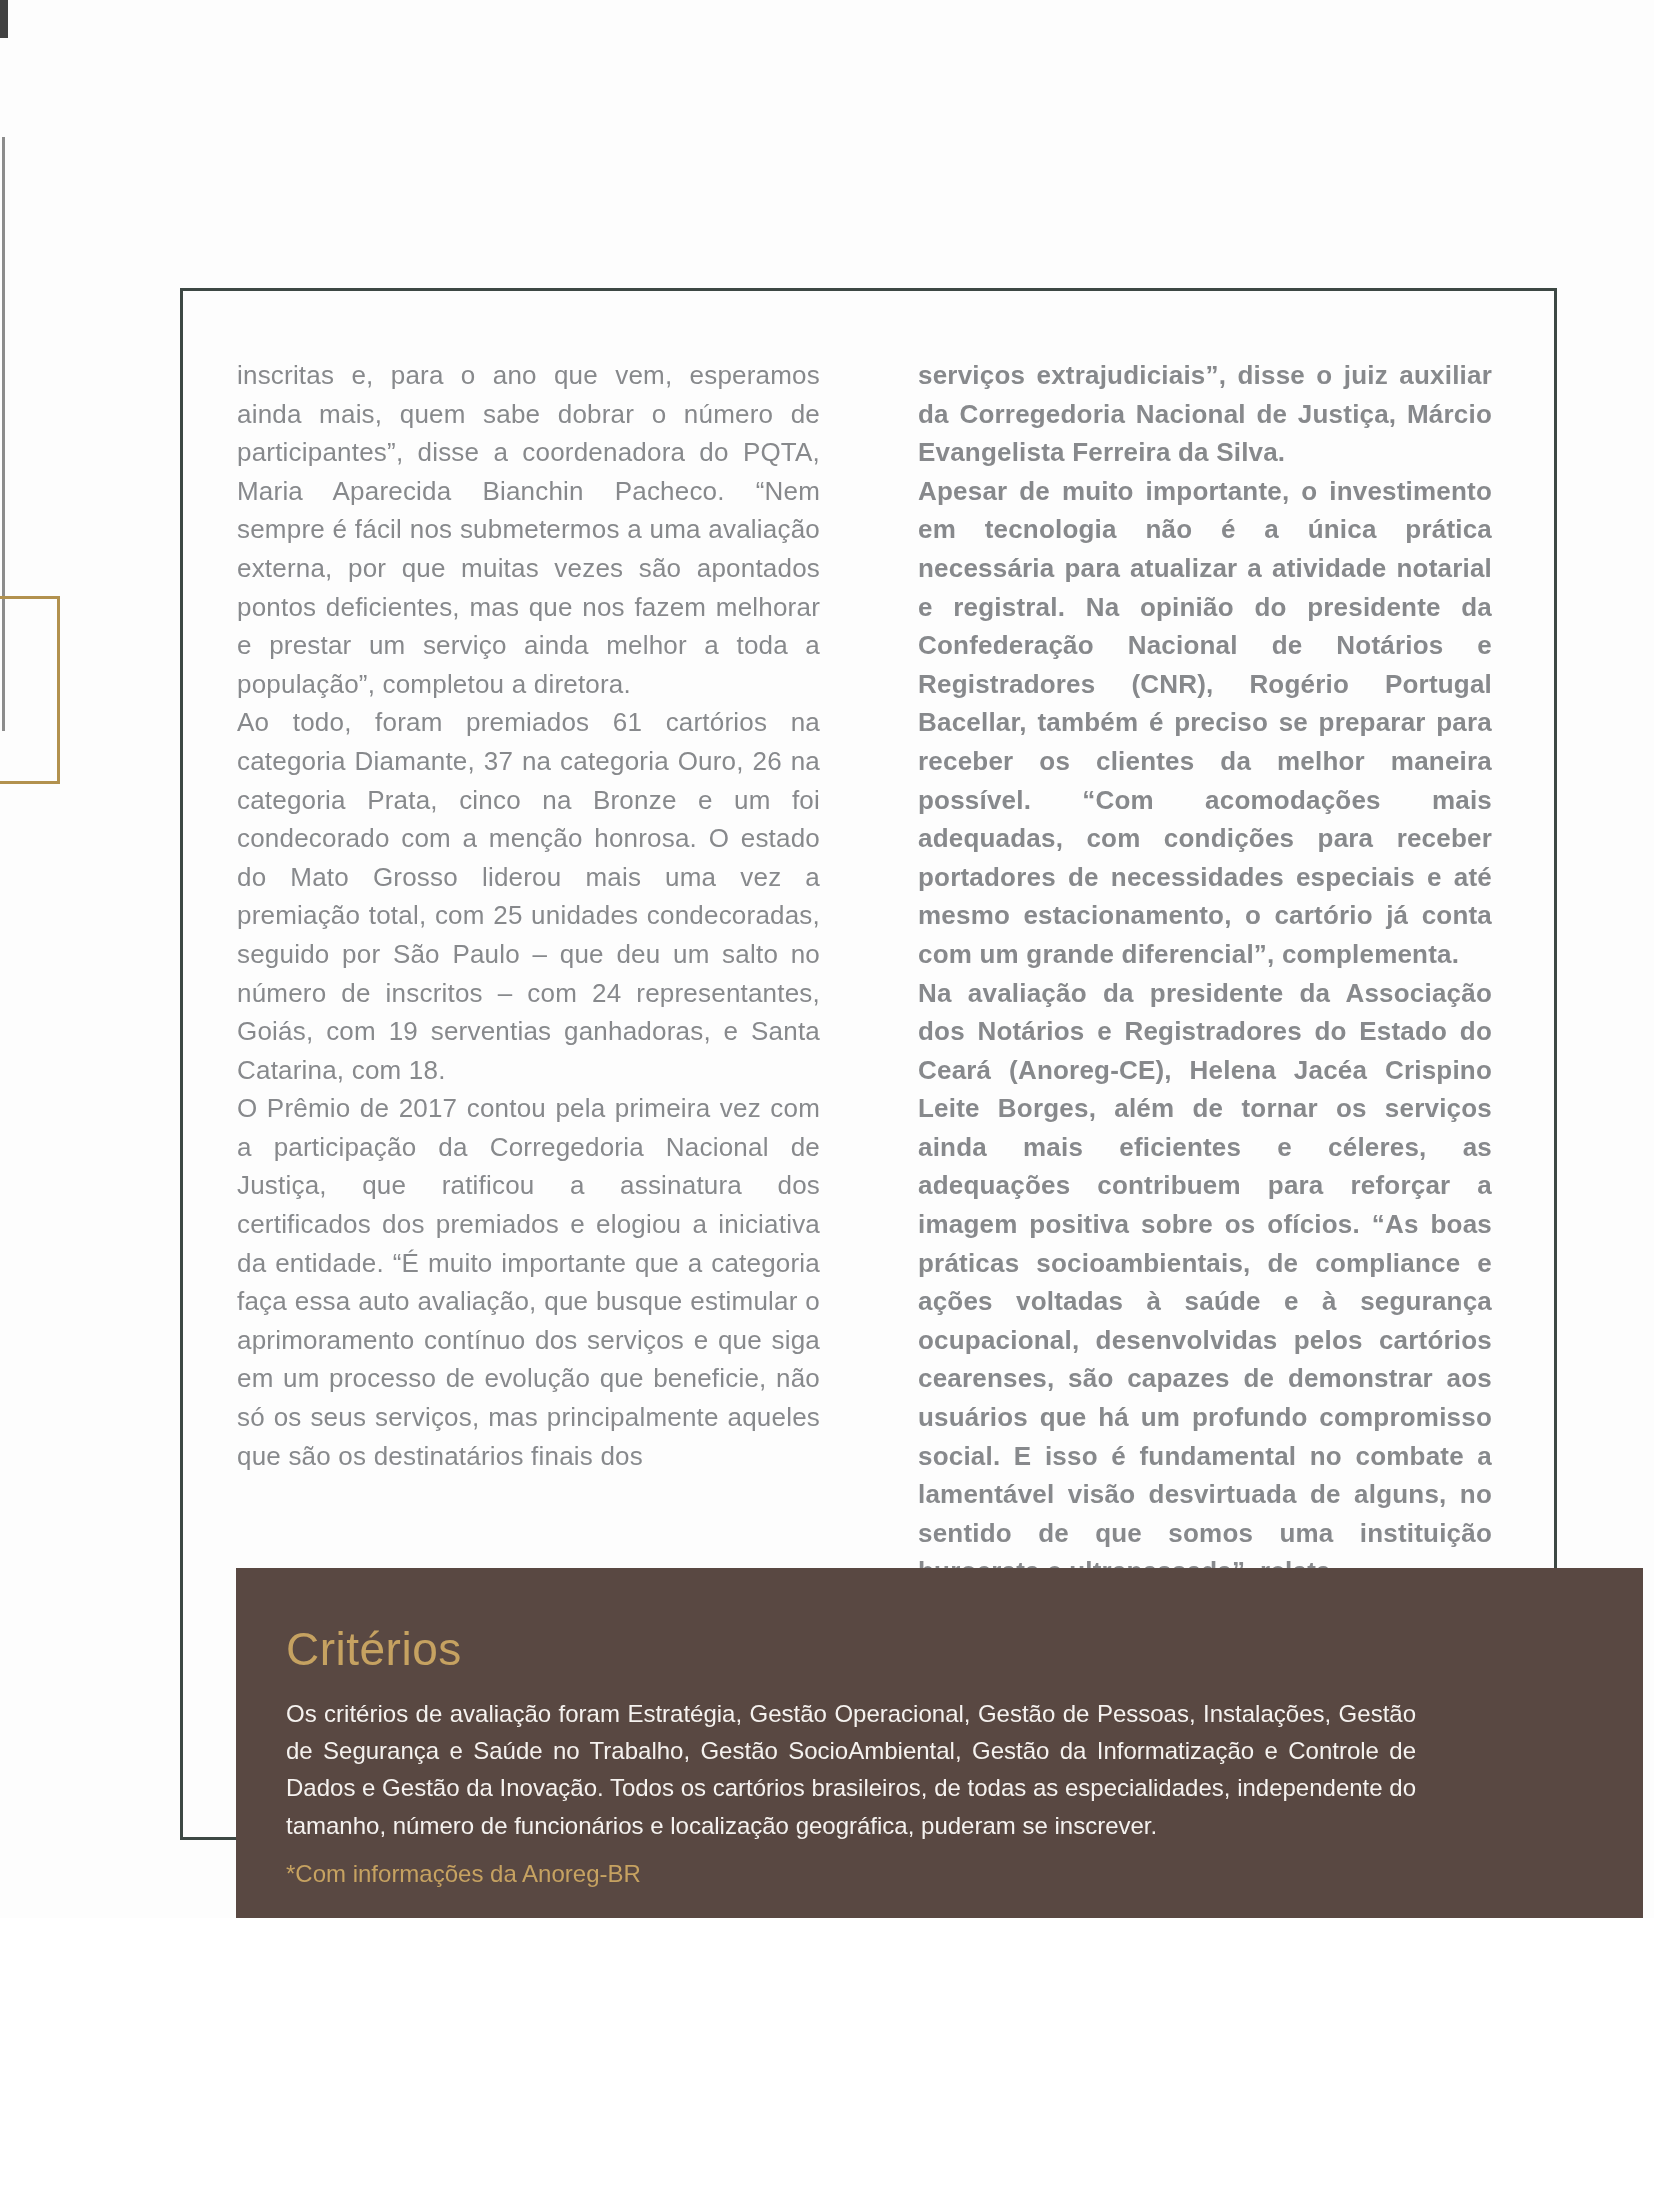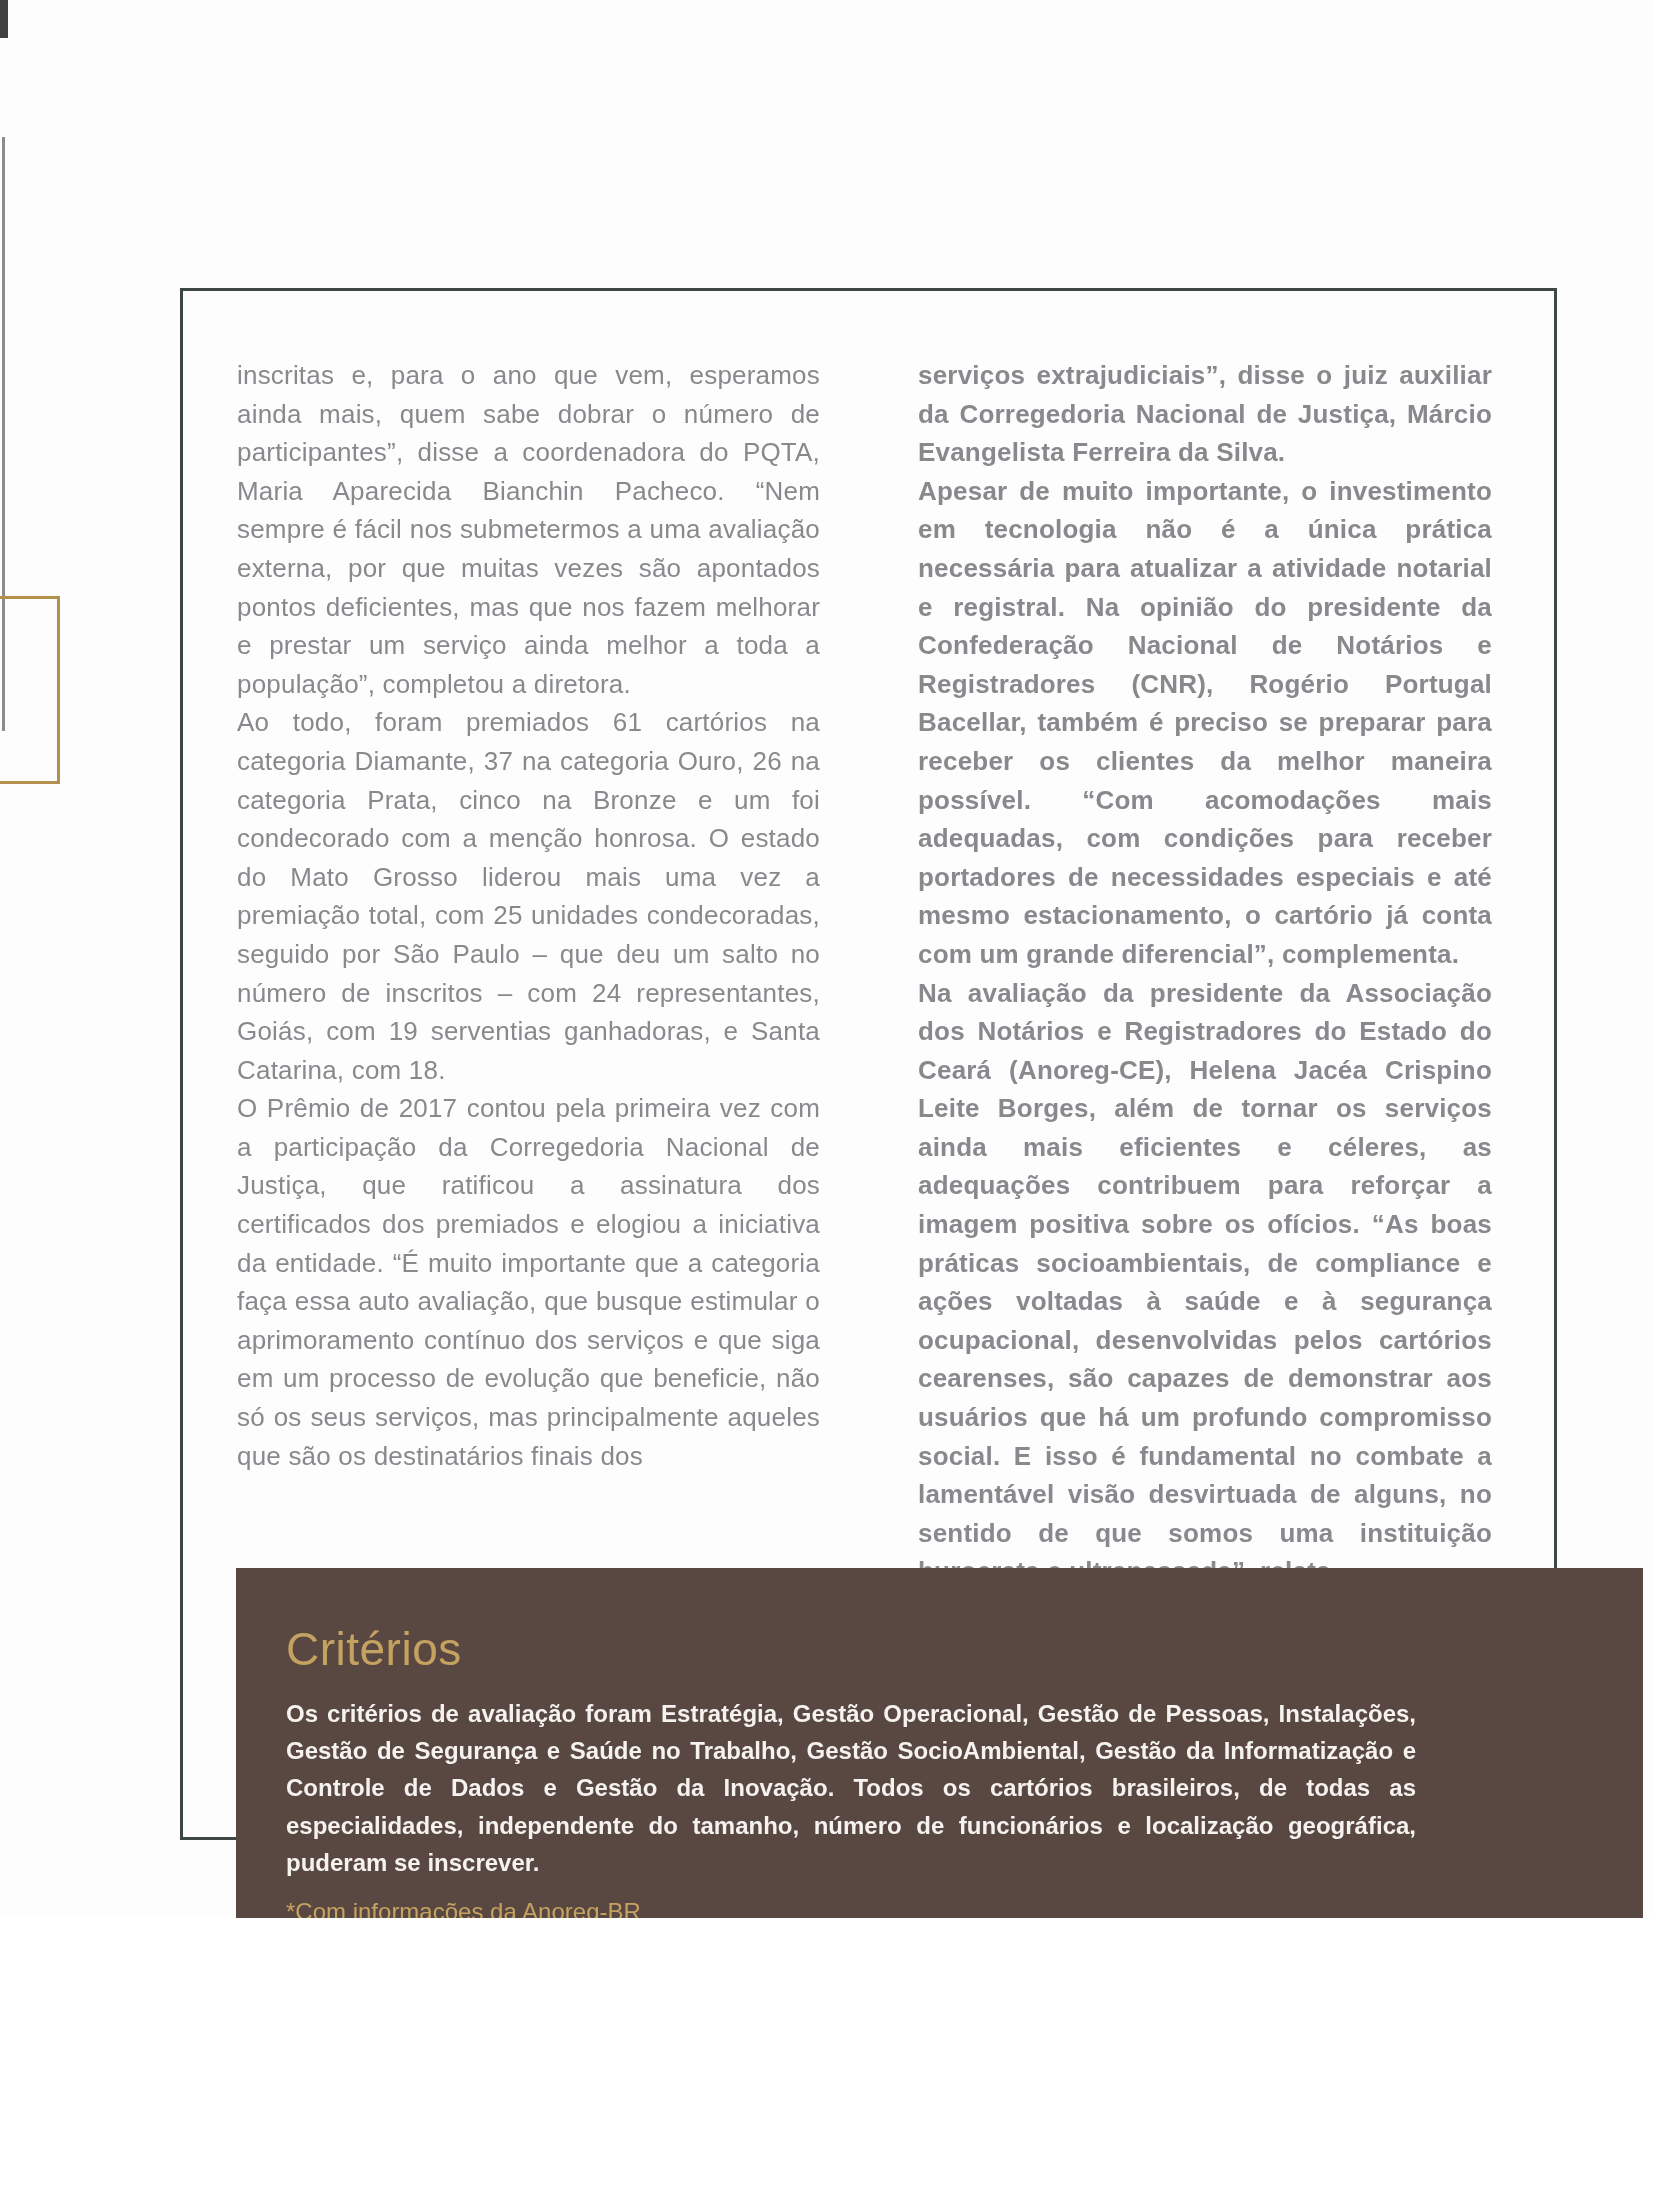--- a/index.html
+++ b/index.html
@@ -80,21 +80,20 @@
     color: #c6a261;
     letter-spacing: 0.5px;
   }
   .criteria-body {
     margin: 20px 0 0 0;
     width: 1130px;
     font-size: 24px;
     line-height: 37.4px;
     color: #f5f2ef;
     text-align: justify;
-    font-weight: bold;
   }
   .criteria-footnote {
     margin: 16px 0 0 0;
     font-size: 24px;
     color: #c6a261;
   }
 
   .footer {
     position: absolute;
     left: 1366px; top: 2118px;

